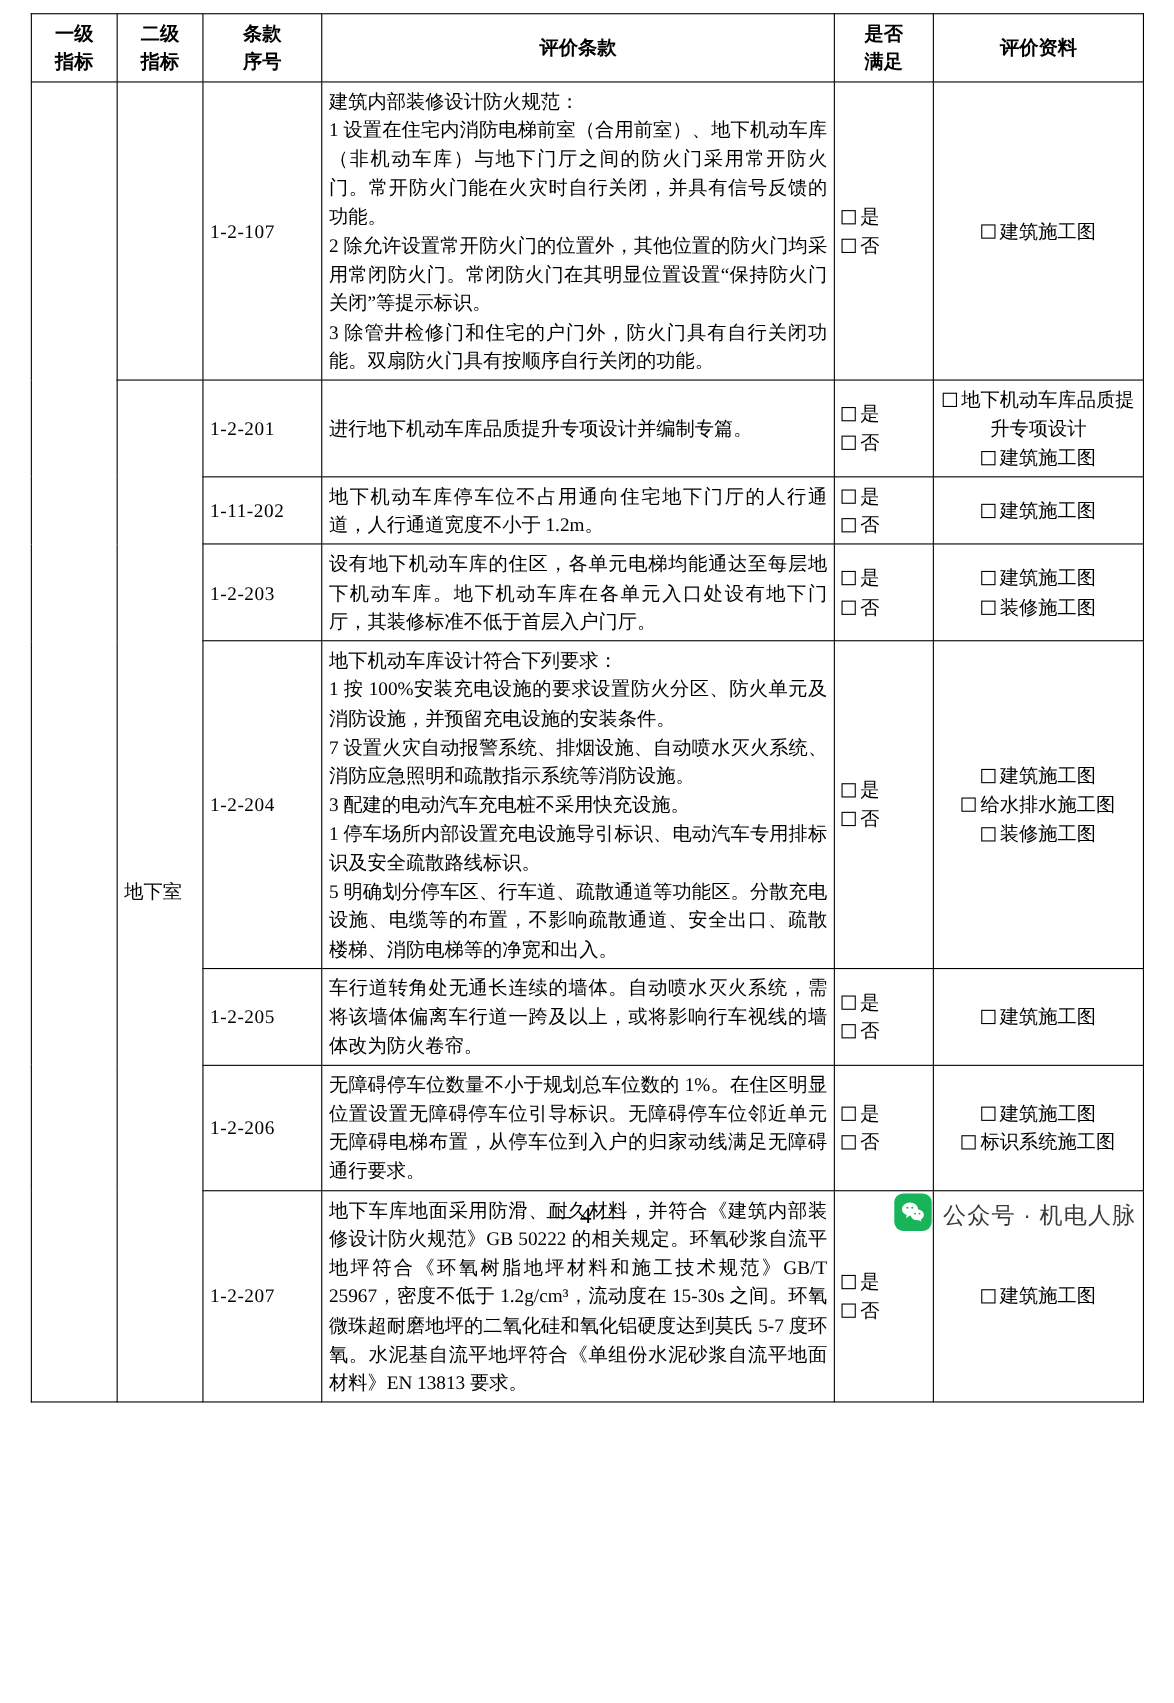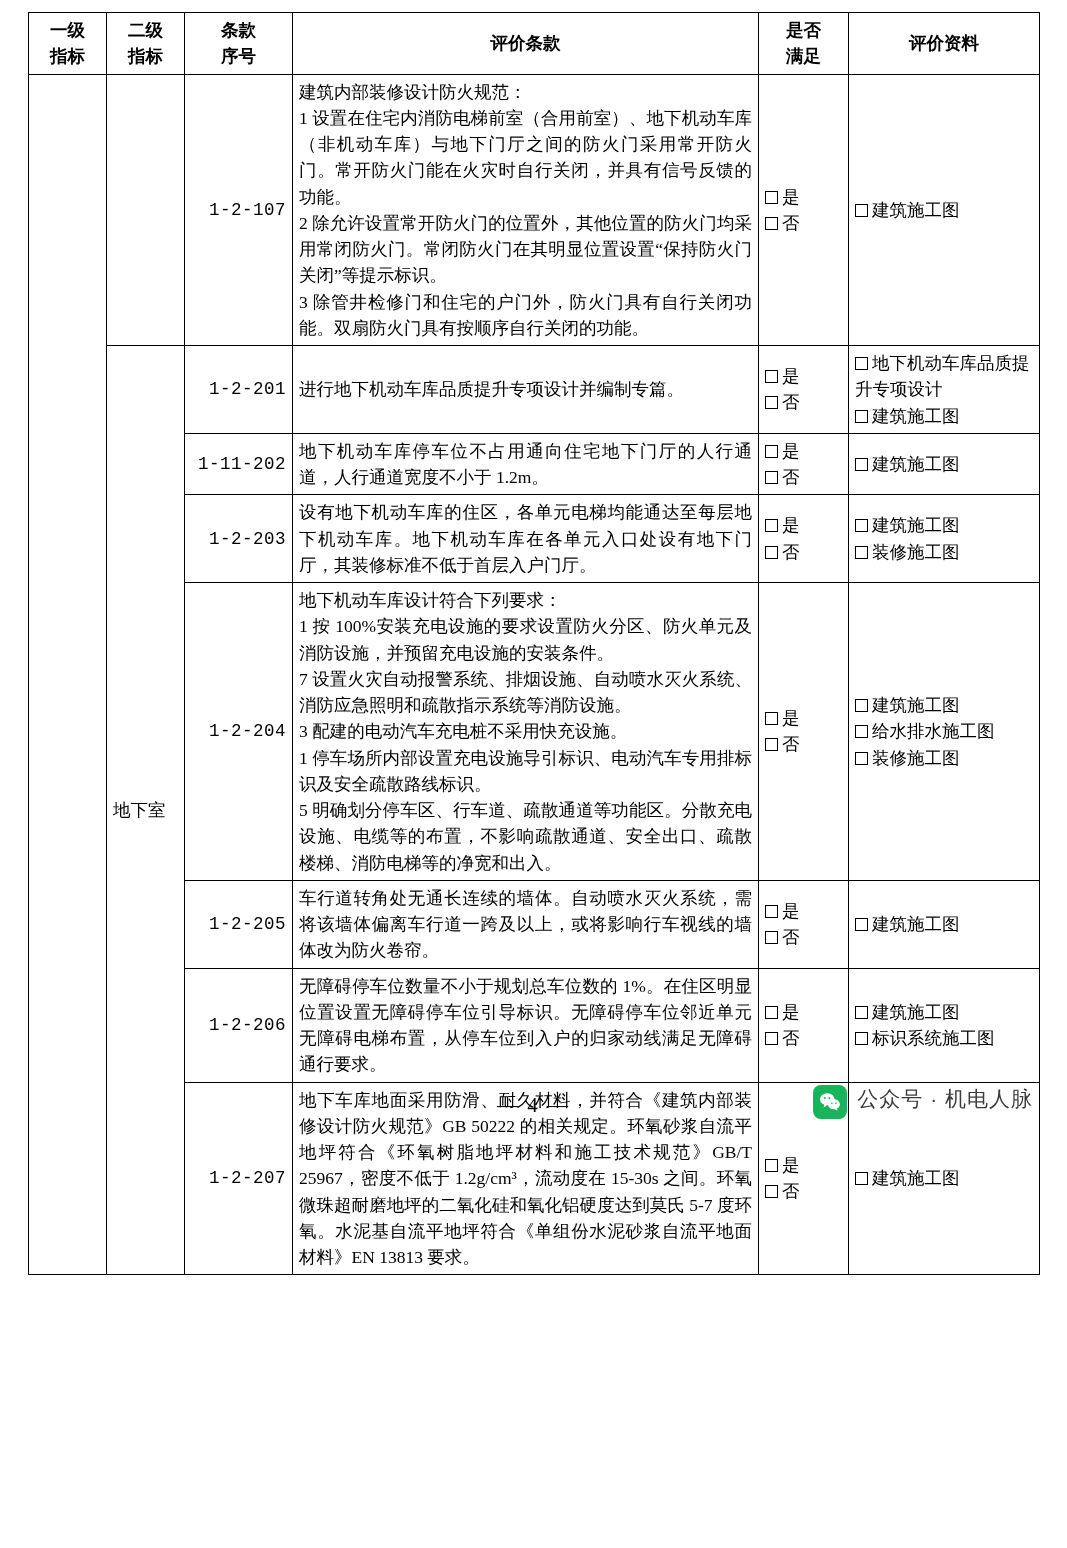--- a/index.html
+++ b/index.html
@@ -42,22 +42,22 @@
     line-height: 1.35;
   }
   col.c1 { width: 78px; }
   col.c2 { width: 78px; }
   col.c3 { width: 108px; }
   col.c4 { width: 466px; }
   col.c5 { width: 90px; }
   col.c6 { width: 191px; }
 
   td.idx {
-    text-align: right;
-    font-family: Liberation Mono, monospace;
+    text-align: left;
+    font-family: Liberation Serif, serif;
     font-size: 17px;
     letter-spacing: 0.5px;
   }
   td.clause {
     text-align: left;
     padding: 8px 10px;
   }
   td.clause p {
     margin: 0;
     text-indent: 0;
@@ -66,21 +66,21 @@
   }
   td.satisfy {
     text-align: left;
     padding-left: 10px;
     font-size: 16px;
     line-height: 1.35;
     white-space: nowrap;
   }
   td.satisfy .opt { display: block; }
   td.material {
-    text-align: left;
+    text-align: center;
     padding: 6px 6px 6px 8px;
     font-size: 17px;
     line-height: 1.5;
   }
   td.material .mat { display: block; }
   td.level2 {
     font-size: 18px;
     line-height: 1.4;
   }
   .box {
@@ -105,21 +105,21 @@
     top: 8px;
     text-align: center;
     font-size: 21px;
     letter-spacing: 2px;
   }
   .wechat {
     position: absolute;
     right: 34px;
     top: 0px;
     display: flex;
-    align-items: flex-start;
+    align-items: flex-end;
     gap: 10px;
   }
   .wechat .wicon {
     width: 34px;
     height: 34px;
     border-radius: 8px;
     background: #17b45a;
     display: flex;
     align-items: center;
     justify-content: center;

